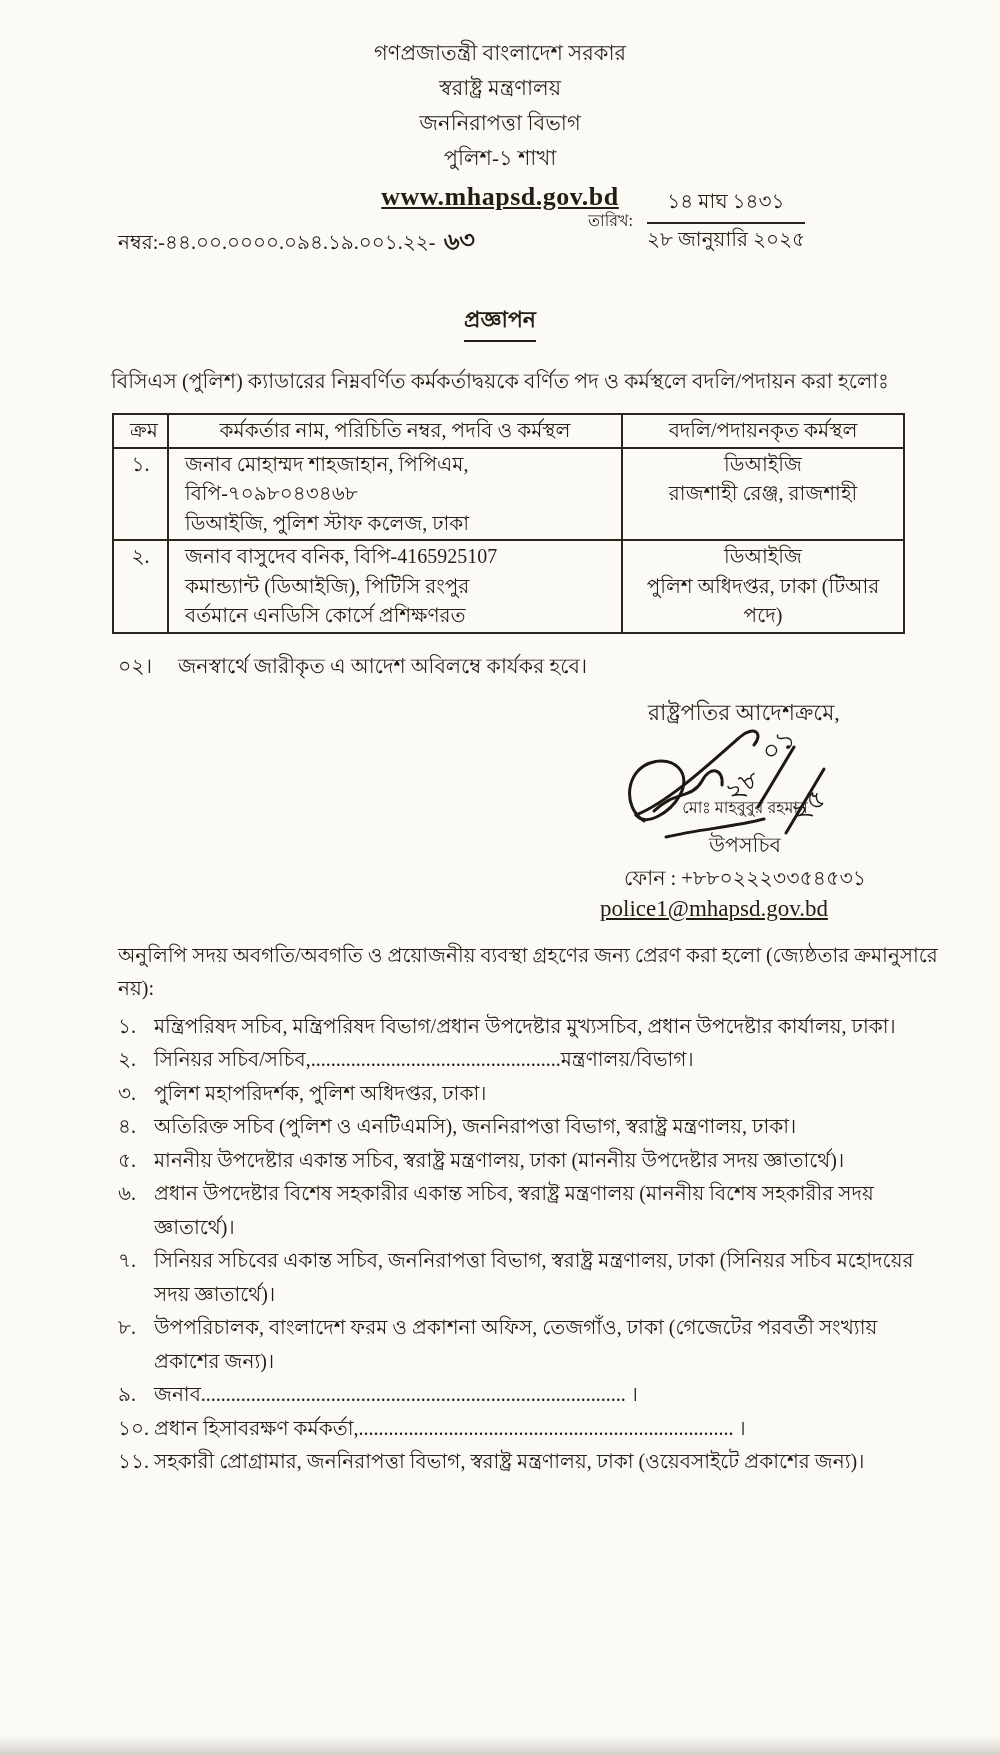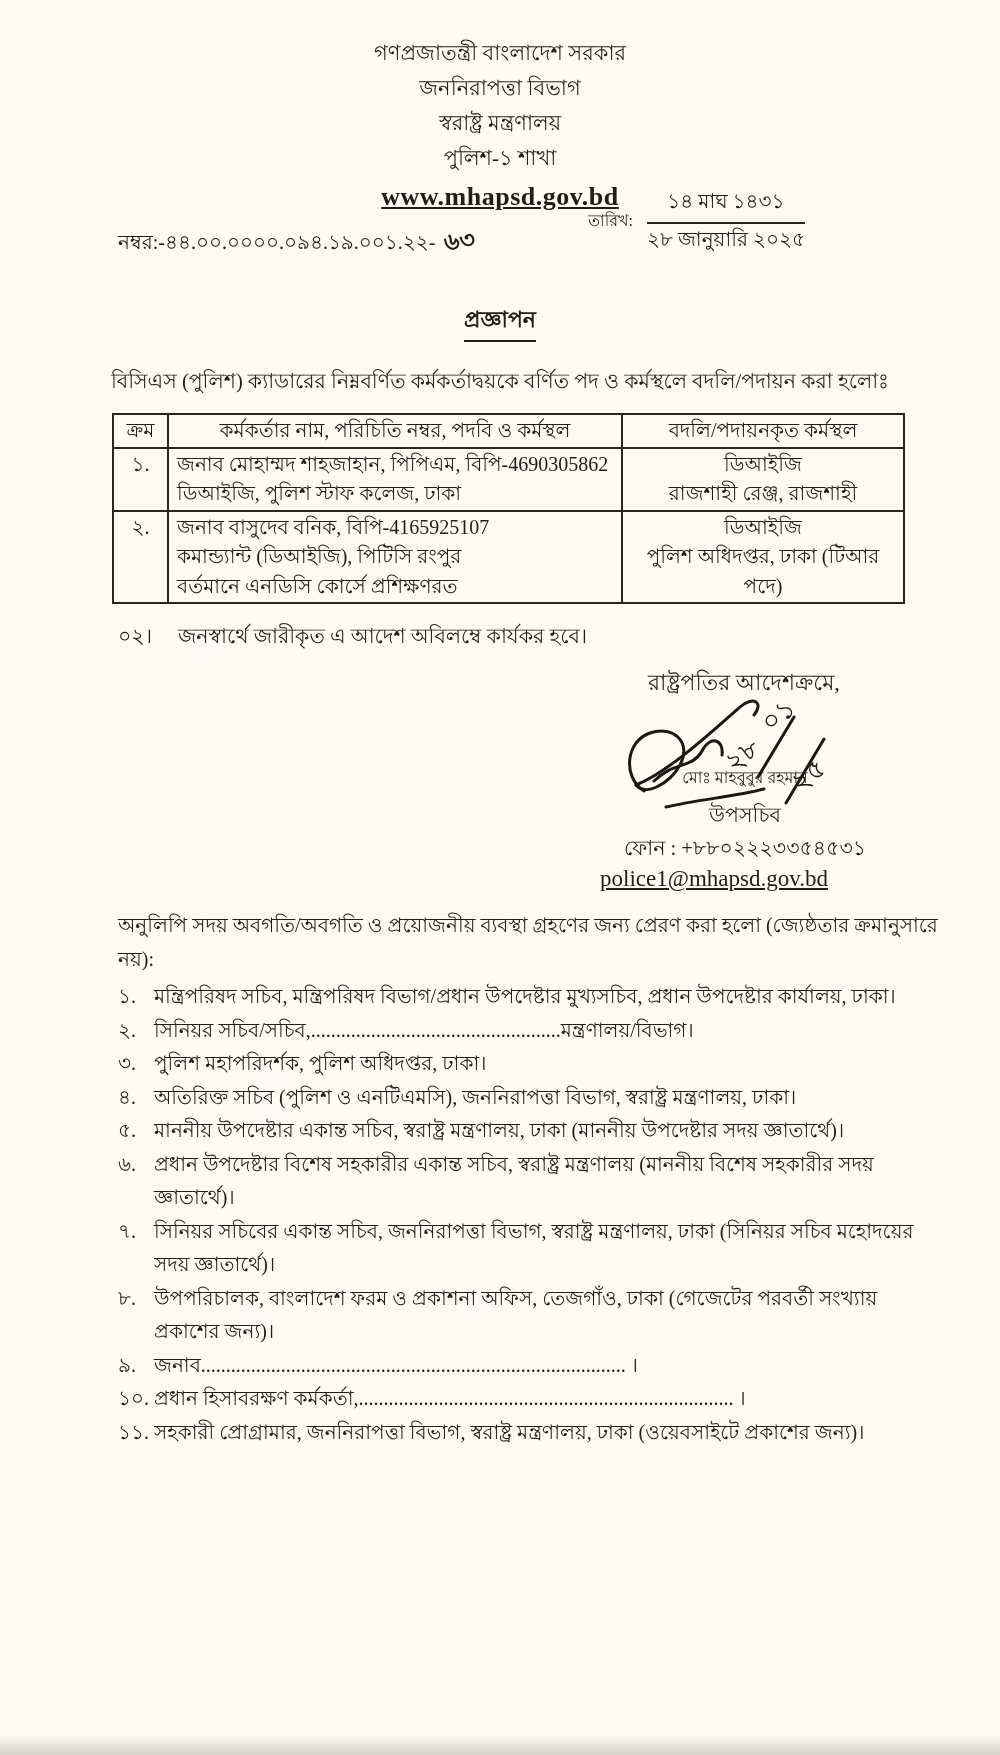--- a/index.html
+++ b/index.html
@@ -41,21 +41,21 @@
   }
   
   .intro{ text-align:center; margin-top:24px; font-size:20.5px;}
   
   table.order-table{
     border-collapse:collapse; table-layout:fixed;
     margin-left:112px; margin-top:13px;
     width:791px; font-size:20px;
   }
   .order-table th,.order-table td{
-    border:2.5px solid #2b261d; padding:1px 8px;
+    border:2.5px solid #2b261d; padding:1px 16px;
     line-height:29.5px; vertical-align:top; font-weight:normal;
   }
   .col-serial{width:55px;}
   .col-officer{width:454px;}
   .col-posting{width:282px;}
   .order-table th{text-align:center;}
   .cell-serial{text-align:center;}
   .cell-posting{text-align:center;}
   
   .para2{margin:17px 60px 0 118px; font-size:20.5px;}
@@ -83,22 +83,22 @@
     background:linear-gradient(to bottom, rgba(110,104,92,0) 0%, rgba(110,104,92,0.28) 100%);
   }
 </style>
 </head>
 <body>
 
 <div class="page">
 
   <div class="doc-header">
     <span class="hline">গণপ্রজাতন্ত্রী বাংলাদেশ সরকার</span>
+    <span class="hline">স্বরাষ্ট্র মন্ত্রণালয়</span>
     <span class="hline">জননিরাপত্তা বিভাগ</span>
-    <span class="hline">স্বরাষ্ট্র মন্ত্রণালয়</span>
     <span class="hline">পুলিশ-১ শাখা</span>
     <span class="website">www.mhapsd.gov.bd</span>
   </div>
 
   <div class="memo-row">
     <span class="memo-number">
       <span>নম্বর:-৪৪.০০.০০০০.০৯৪.১৯.০০১.২২-</span><span class="handwritten-no">৬৩</span>
     </span>
   </div>
   <div class="date-group">
@@ -125,21 +125,21 @@
       <tr>
         <th>ক্রম</th>
         <th>কর্মকর্তার নাম, পরিচিতি নম্বর, পদবি ও কর্মস্থল</th>
         <th>বদলি/পদায়নকৃত কর্মস্থল</th>
       </tr>
     </thead>
     <tbody>
       <tr>
         <td class="cell-serial">১.</td>
         <td>
-          <div>জনাব মোহাম্মদ শাহজাহান, পিপিএম, বিপি-4690305862</div>
+          <div>জনাব মোহাম্মদ শাহজাহান, পিপিএম, বিপি-৭০৯৮০৪৩৪৬৮</div>
           <div>ডিআইজি, পুলিশ স্টাফ কলেজ, ঢাকা</div>
         </td>
         <td class="cell-posting">
           <div>ডিআইজি</div>
           <div>রাজশাহী রেঞ্জ, রাজশাহী</div>
         </td>
       </tr>
       <tr>
         <td class="cell-serial">২.</td>
         <td>

